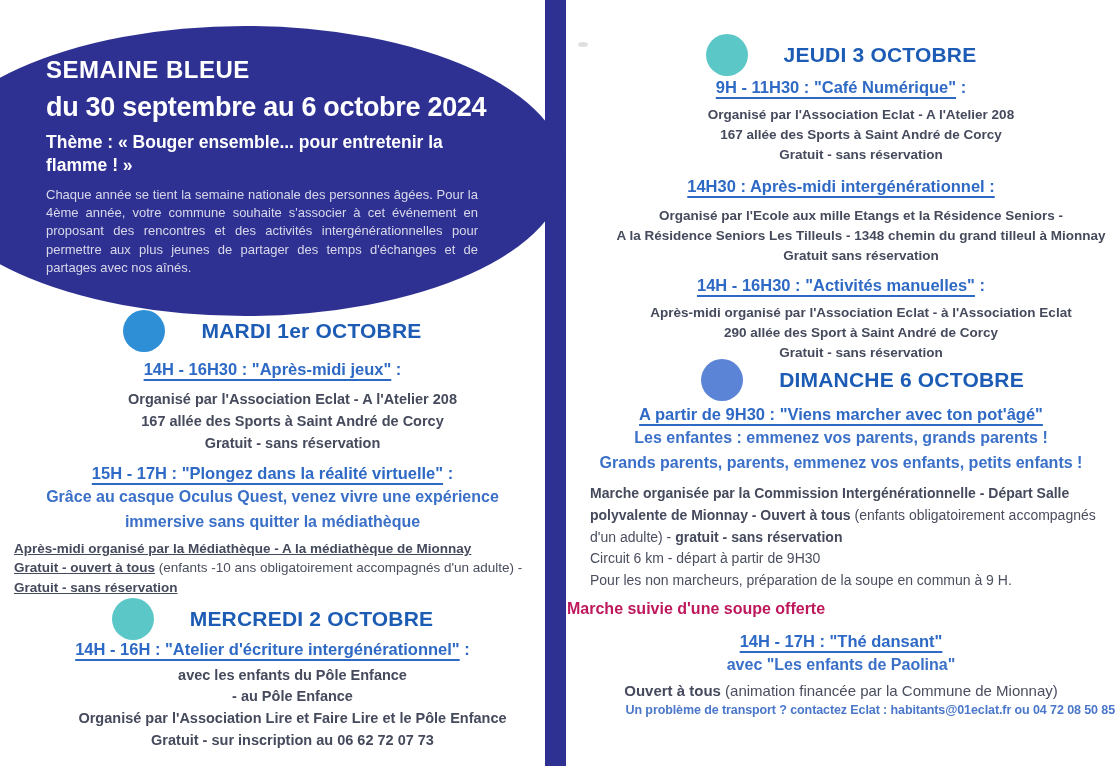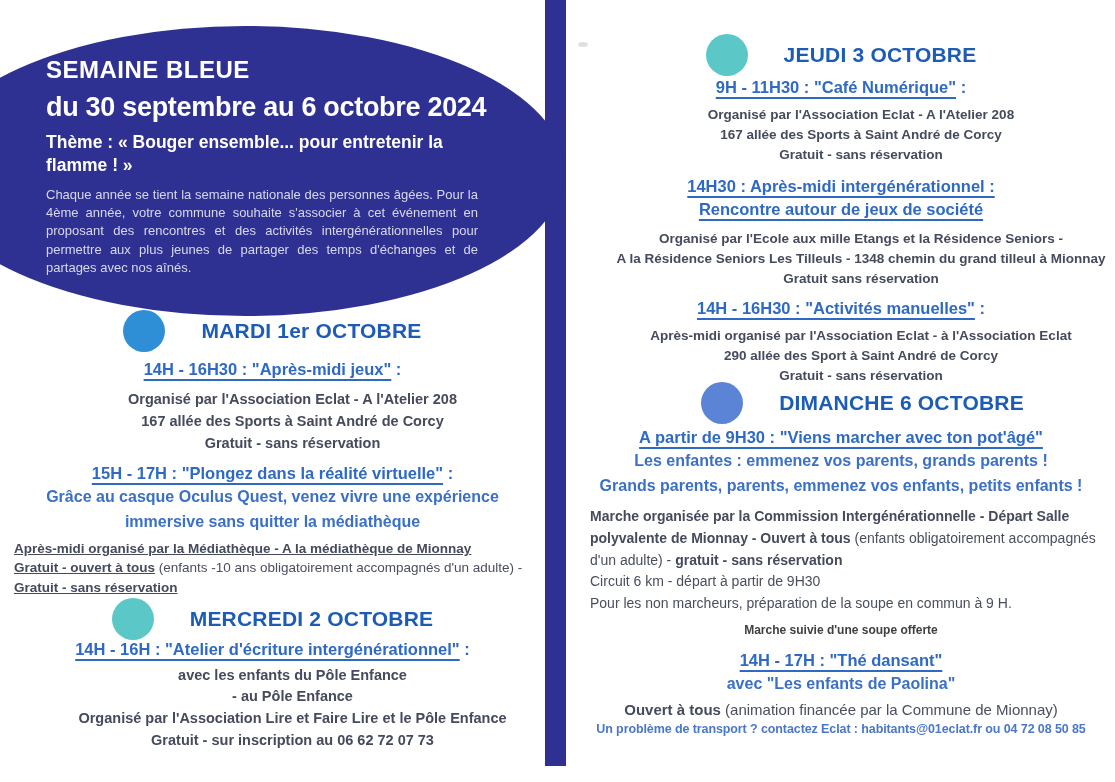--- a/index.html
+++ b/index.html
@@ -34,24 +34,24 @@
   .u{text-decoration:underline;text-decoration-thickness:1.5px;text-underline-offset:4px;}
 
   .sub-line{font-size:16px;font-weight:bold;color:#3a70c8;text-align:center;line-height:1.55;white-space:nowrap;}
   .detail{font-weight:bold;text-align:center;color:#454a5c;margin-left:40px;}
   .detail-l{font-size:14.5px;line-height:1.5;}
   .detail-r{font-size:13.5px;line-height:1.48;}
   .note{font-size:13.5px;line-height:1.45;padding:0 14px;color:#4a4e5e;white-space:pre-line;}
   .note .b{font-weight:bold;color:#454a5c;text-decoration:underline;}
   .marche{font-size:14px;line-height:1.55;padding:0 8px 0 23px;color:#4a4e5e;white-space:pre-line;}
   .marche .b{font-weight:bold;color:#454a5c;}
-  .soupe{font-size:12px;font-weight:bold;color:#404040;text-align:center;}
+  .soupe{font-size:16px;font-weight:bold;color:#be185d;text-align:left;}
   .ouvert{font-size:15px;text-align:center;color:#4a4e5e;white-space:pre-line;}
   .ouvert .b{font-weight:bold;color:#454a5c;}
-  .transport{font-size:12.5px;font-weight:bold;color:#4a77c9;text-align:center;white-space:nowrap;letter-spacing:-.1px;}
+  .transport{font-size:12.5px;font-weight:bold;color:#4a77c9;text-align:right;white-space:nowrap;letter-spacing:-.1px;}
 
   .mt2{margin-top:2px;}.mt4{margin-top:4px;}.mt6{margin-top:6px;}.mt8{margin-top:8px;}
   .mt10{margin-top:10px;}.mt12{margin-top:12px;}.mt14{margin-top:14px;}
   .mt34{margin-top:34px;}
   .mtn4{margin-top:-4px;padding-left:43px;}
 </style>
 </head>
 <body>
 
 <div class="divider"></div>
@@ -112,21 +112,20 @@
 
   <div class="link-line mt2"><span class="u">9H - 11H30 : "Café Numérique"</span><span> :</span></div>
 
   <div class="mt8">
     <div class="detail detail-r">Organisé par l'Association Eclat - A l'Atelier 208</div>
     <div class="detail detail-r">167 allée des Sports à Saint André de Corcy</div>
     <div class="detail detail-r">Gratuit - sans réservation</div>
   </div>
 
   <div class="link-line mt12"><span class="u">14H30 : Après-midi intergénérationnel :</span></div>
-  <div class="link-line mt4"><span class="u">Rencontre autour de jeux de société</span></div>
 
   <div class="mt10">
     <div class="detail detail-r">Organisé par l'Ecole aux mille Etangs et la Résidence Seniors -</div>
     <div class="detail detail-r">A la Résidence Seniors Les Tilleuls - 1348 chemin du grand tilleul à Mionnay</div>
     <div class="detail detail-r">Gratuit  sans réservation</div>
   </div>
 
   <div class="link-line mt10"><span class="u">14H - 16H30 : "Activités manuelles"</span><span> :</span></div>
 
   <div class="mt8">

